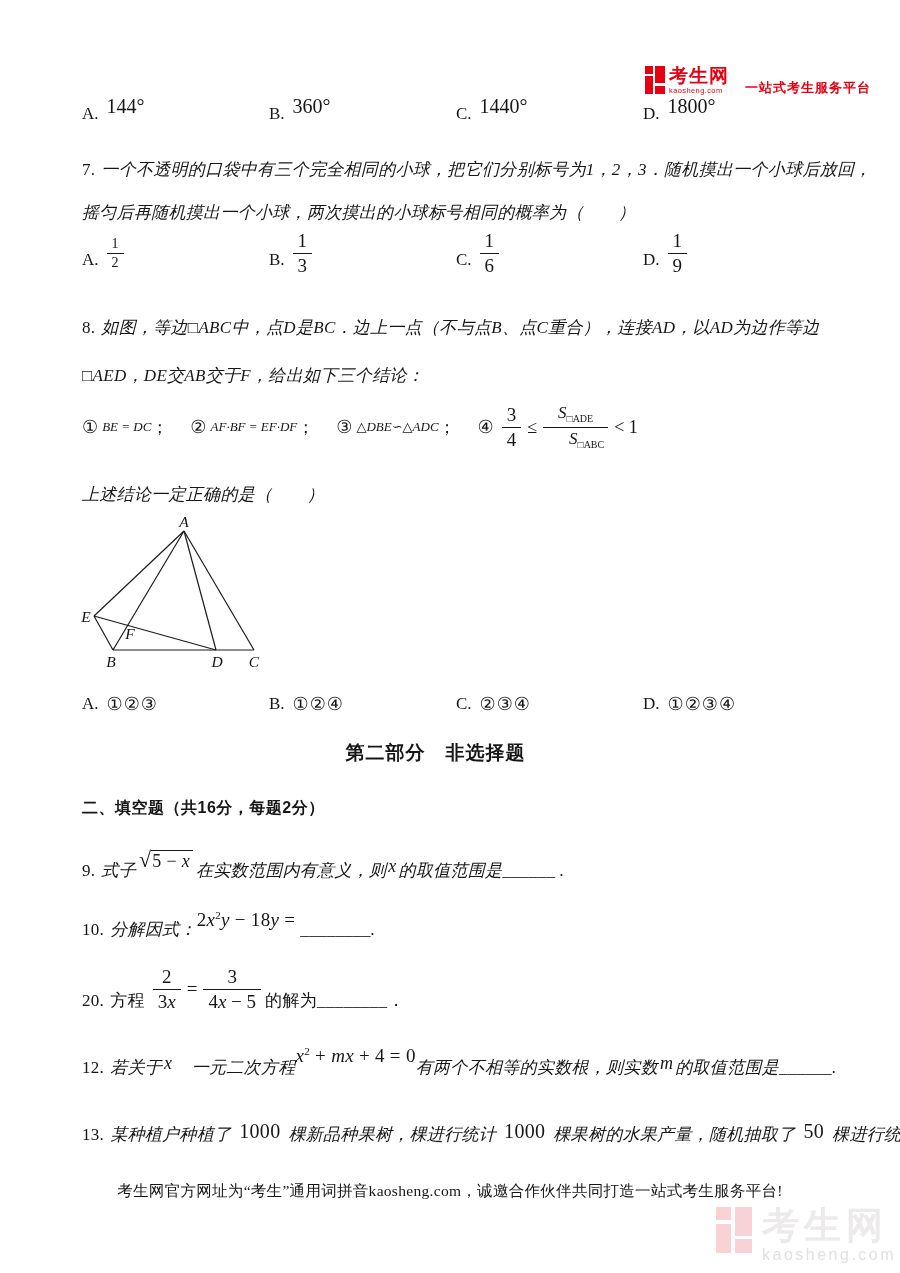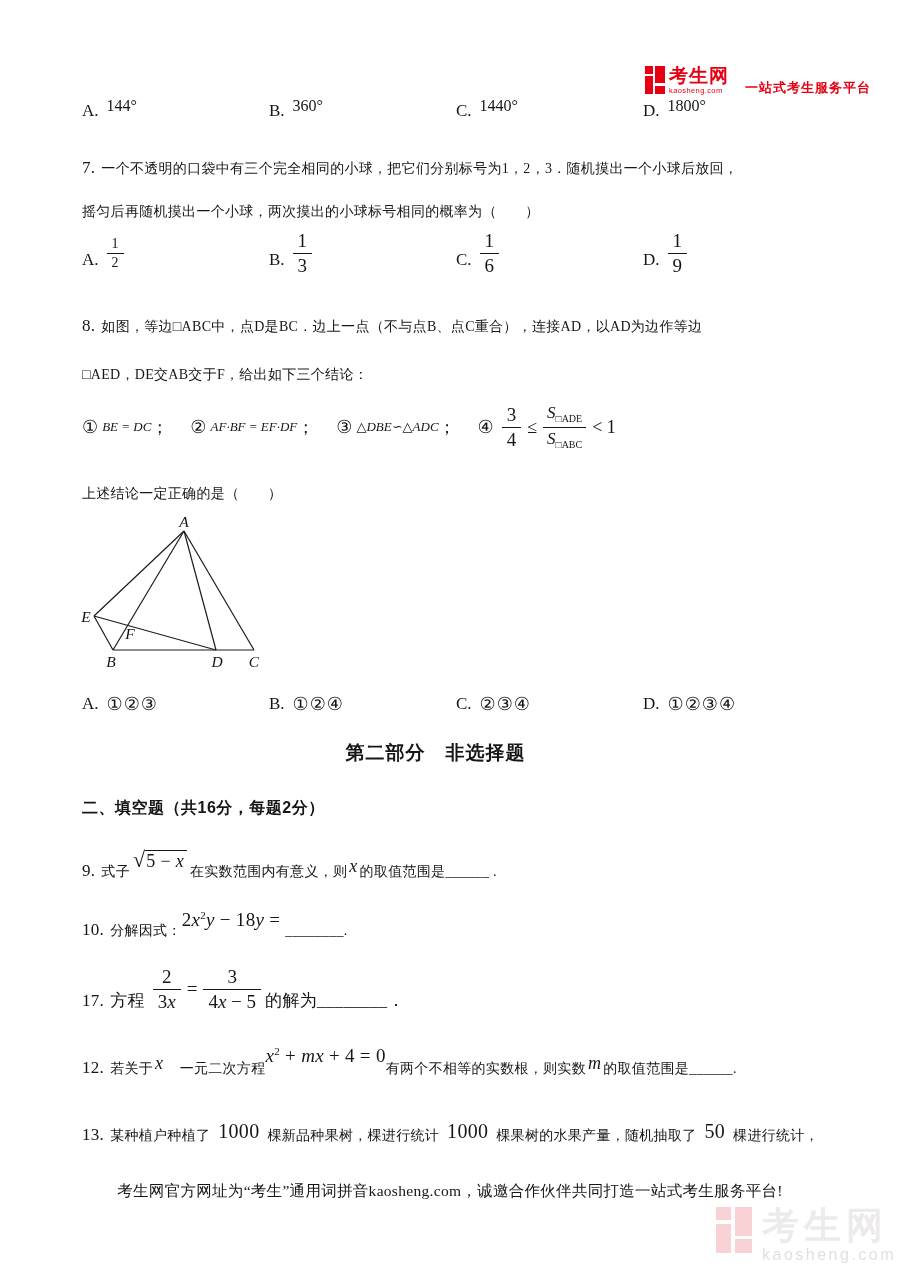--- a/index.html
+++ b/index.html
@@ -5,21 +5,21 @@
   * { margin:0; padding:0; box-sizing:border-box; }
   html,body { width:900px; height:1273px; }
   body {
     position:relative;
     background:#ffffff;
     color:#161616;
     font-family:"Liberation Serif","DejaVu Serif",serif;
     overflow:hidden;
   }
   .abs { position:absolute; white-space:nowrap; }
-  .cn { font-size:14px; letter-spacing:.3px; }
+  .cn { font-size:17px; letter-spacing:.3px;font-style:italic; }
   .num-pre { font-size:17px; margin-right:6px; }
   i, .it { font-style:italic; }
 
   
   .logo { left:645px; top:66px; display:flex; align-items:flex-start; }
   .hico { position:relative; display:inline-block; }
   .hico span { position:absolute; }
   .hico .b1 { left:0;   top:0;   width:42%; height:28%; }
   .hico .b2 { left:0;   top:36%; width:42%; height:64%; }
   .hico .b3 { left:52%; top:0;   width:48%; height:62%; }
@@ -31,42 +31,42 @@
                 font-size:19px; color:#e60012; letter-spacing:1px; }
   .logo-domain { font-family:"Liberation Sans","DejaVu Sans",sans-serif; font-size:7.5px;
                  color:#e60012; margin-top:2px; letter-spacing:.4px; }
   .logo-tagline { font-family:"Liberation Sans","DejaVu Sans",sans-serif; font-weight:bold;
                   font-size:13px; color:#e60012; margin-left:16px; margin-top:13px; letter-spacing:1px; }
 
   
   .optrow { left:82px; width:760px; display:flex; }
   .opt { flex:0 0 187px; display:flex; align-items:flex-end; }
   .opt .lab { font-size:17px; margin-right:8px; }
-  .row1 .val { font-size:16px; position:relative; top:-6px; }
+  .row1 .val { font-size:20px; position:relative; top:-6px; }
 
   .frac { display:inline-block; text-align:center; font-size:19px; line-height:1.12; vertical-align:middle; }
   .frac .fn { display:block; border-bottom:1.4px solid #161616; padding:0 5px 1px; }
   .frac .fd { display:block; padding:1px 5px 0; }
   .row2 .opt { align-items:center; height:50px; }
   .row2 .lab { align-self:flex-end; padding-bottom:8px; }
   .frac.small { font-size:14px; }
 
   .row3 .val { font-size:18px; letter-spacing:1px; position:relative; top:1px; }
 
   
   .concrow { left:82px; top:398px; display:flex; align-items:center; height:58px; }
   .conc { display:flex; align-items:center; margin-right:22px; }
   .circ { font-size:18px; margin-right:4px; }
   .mform { font-style:italic; font-size:13px; }
   .csep { font-size:17px; }
   .c4grp { display:flex; align-items:center; }
   .frac34 { font-size:19px; margin:0 4px; }
   .sfrac { display:inline-block; text-align:center; font-size:17px; line-height:1.1; margin:0 4px; }
   .sfrac .fn { display:block; border-bottom:1.2px solid #161616; padding:0 4px 2px; }
-  .sfrac .fd { display:block; padding:2px 4px 0; }
+  .sfrac .fd { display:block; padding:2px 4px 0;margin-left:22px; }
   .sfrac sub { font-size:10px; font-style:normal; }
   .rel { font-size:18px; margin:0 2px; }
 
   
   .fig { left:78px; top:516px; }
   .fig svg text { font-family:"Liberation Serif","DejaVu Serif",serif; font-style:italic; font-size:15.5px; fill:#161616; }
 
   
   .center-head { left:0; width:871px; text-align:center;
     font-family:"Liberation Sans","DejaVu Sans",sans-serif; font-weight:bold; font-size:19px; letter-spacing:1px; }
@@ -258,21 +258,21 @@
 
 <div class="abs qline" style="top:856px;">
   <span class="num-pre">9.</span><span class="cn">式子</span><span class="sqrtwrap"><span class="rad">√</span><span class="radicand"><span>5 − </span><i>x</i></span></span><span class="cn">在实数范围内有意义，则</span><i class="vraise">x</i><span class="cn">的取值范围是</span><span class="cn">______</span><span class="cn"> .</span>
 </div>
 
 <div class="abs qline" style="top:918px;">
   <span class="num-pre">10.</span><span class="cn">分解因式：</span><span class="raised"><span>2</span><i>x</i><sup>2</sup><i>y</i><span> − 18</span><i>y</i><span> = </span></span><span class="cn">________</span><span class="cn">.</span>
 </div>
 
 <div class="abs fracline" style="top:962px;">
-  <span class="tb"><span class="num-pre">17.</span><span>方程</span></span>
+  <span class="tb"><span class="num-pre">20.</span><span>方程</span></span>
   <span class="frac" style="margin-left:8px;">
     <span class="fn">2</span>
     <span class="fd"><span>3</span><i>x</i></span>
   </span>
   <span class="eqsym">=</span>
   <span class="frac">
     <span class="fn">3</span>
     <span class="fd"><span>4</span><i>x</i><span> − 5</span></span>
   </span>
   <span class="tb" style="margin-left:4px;"><span>的解为</span><span>________</span><span>．</span></span>

